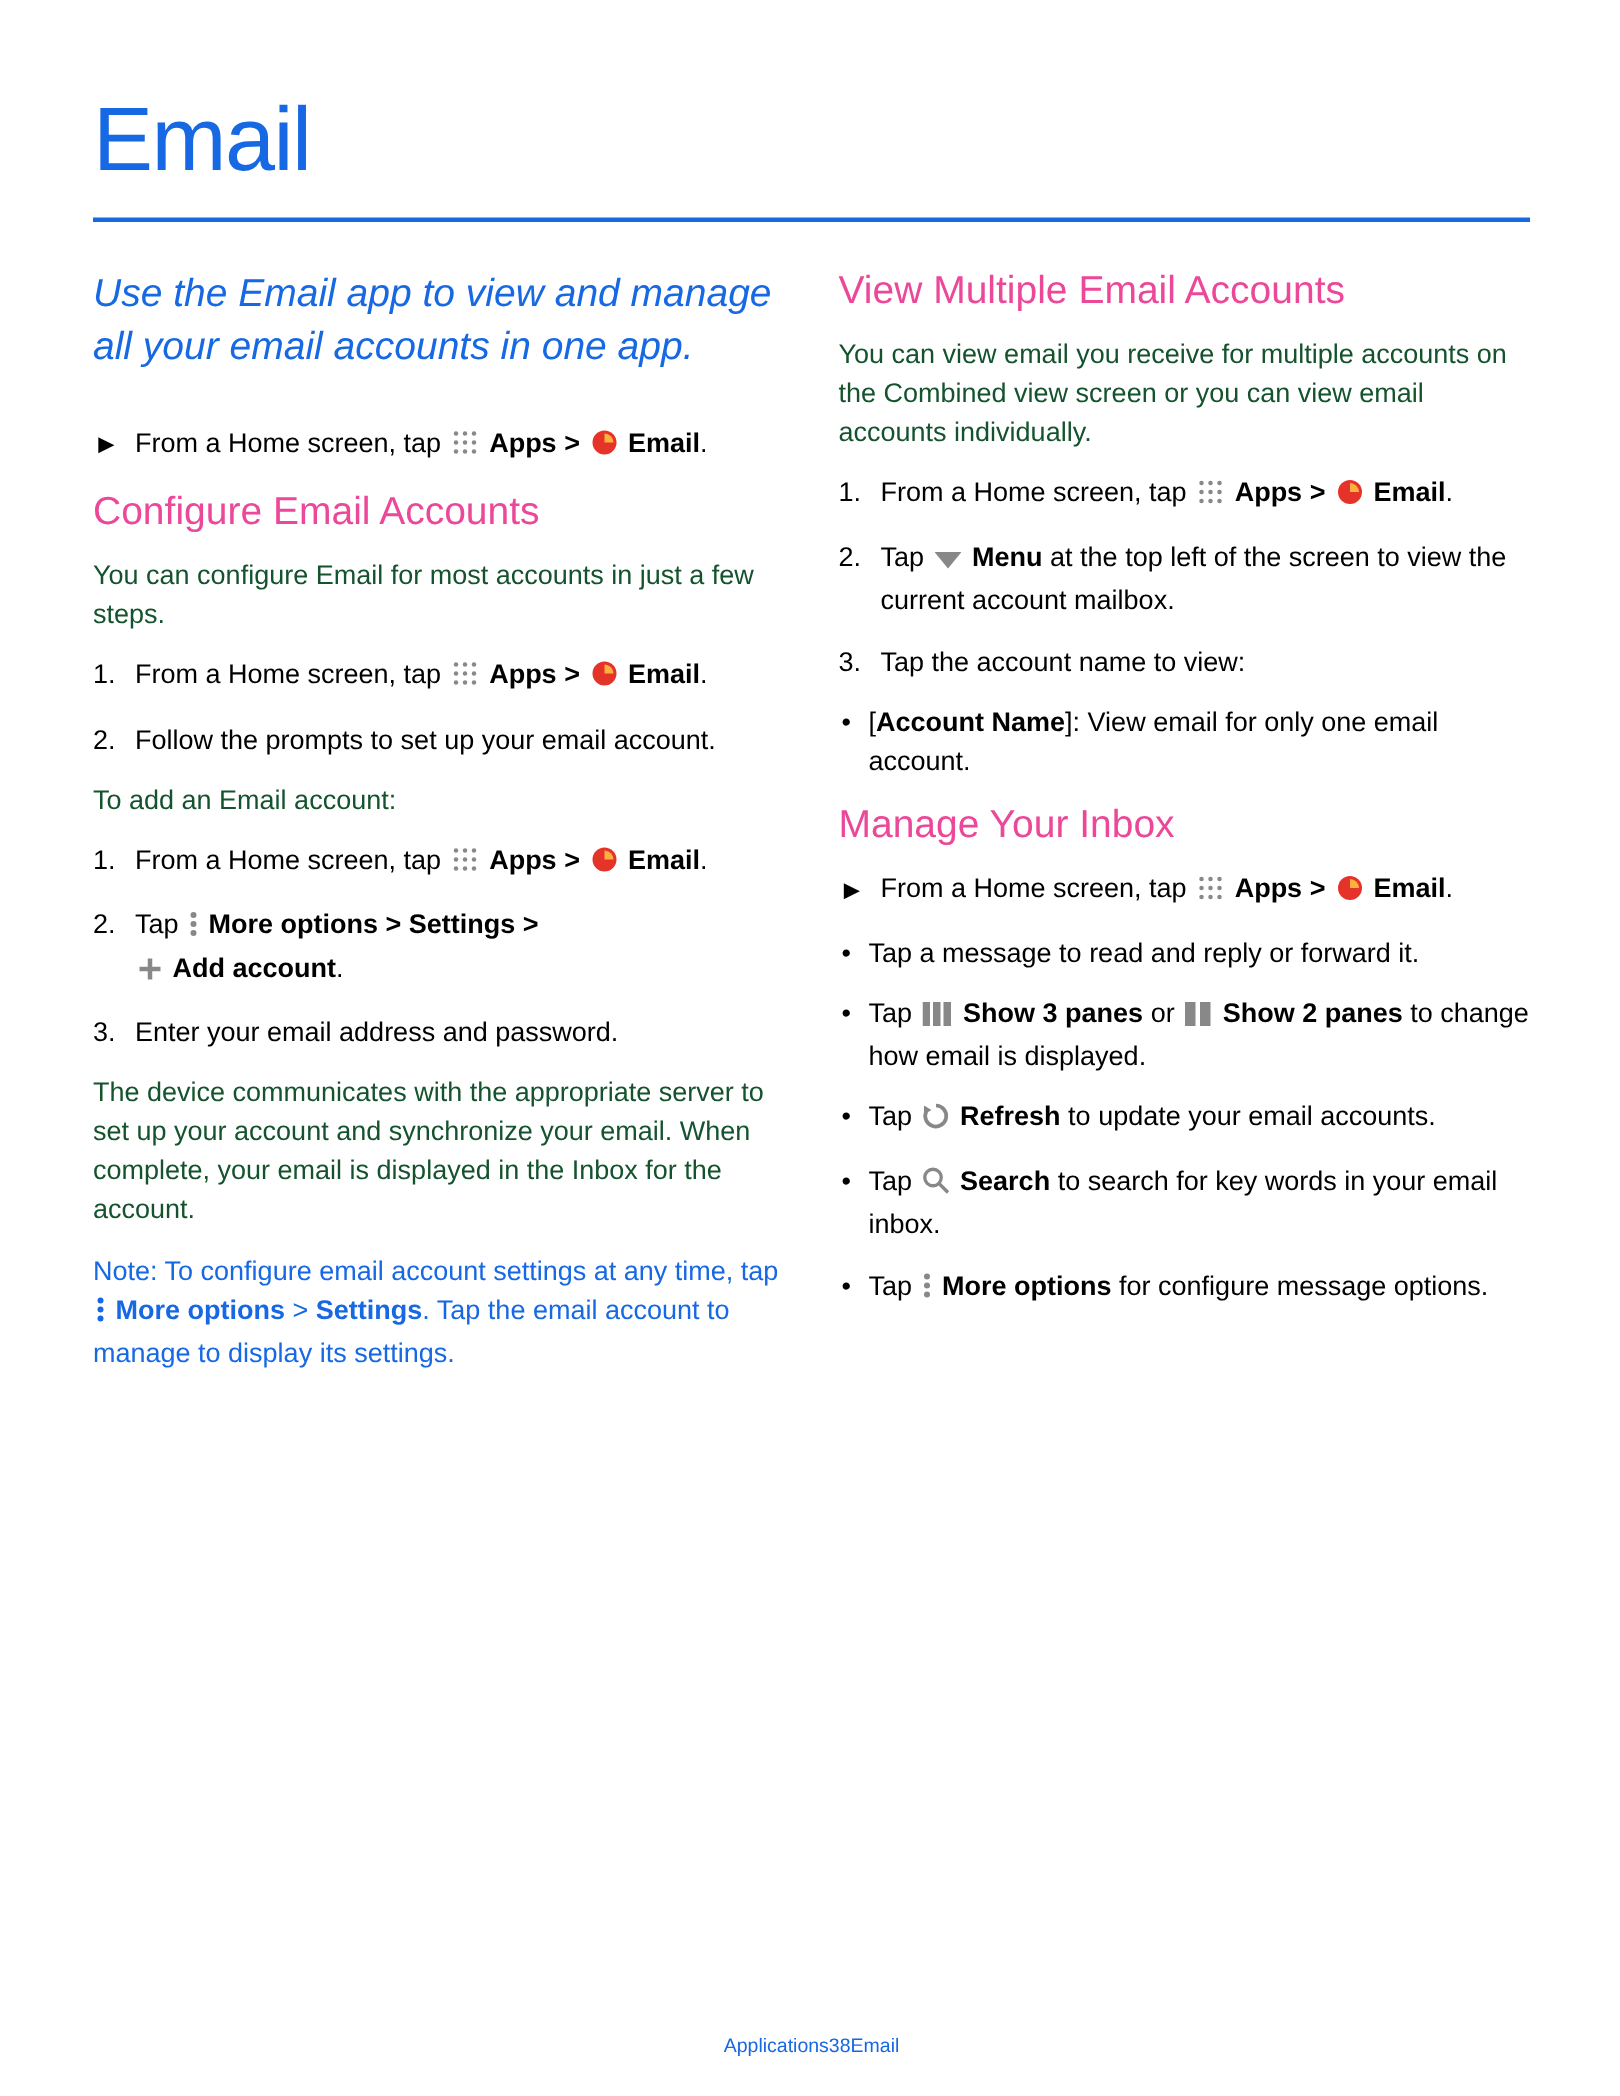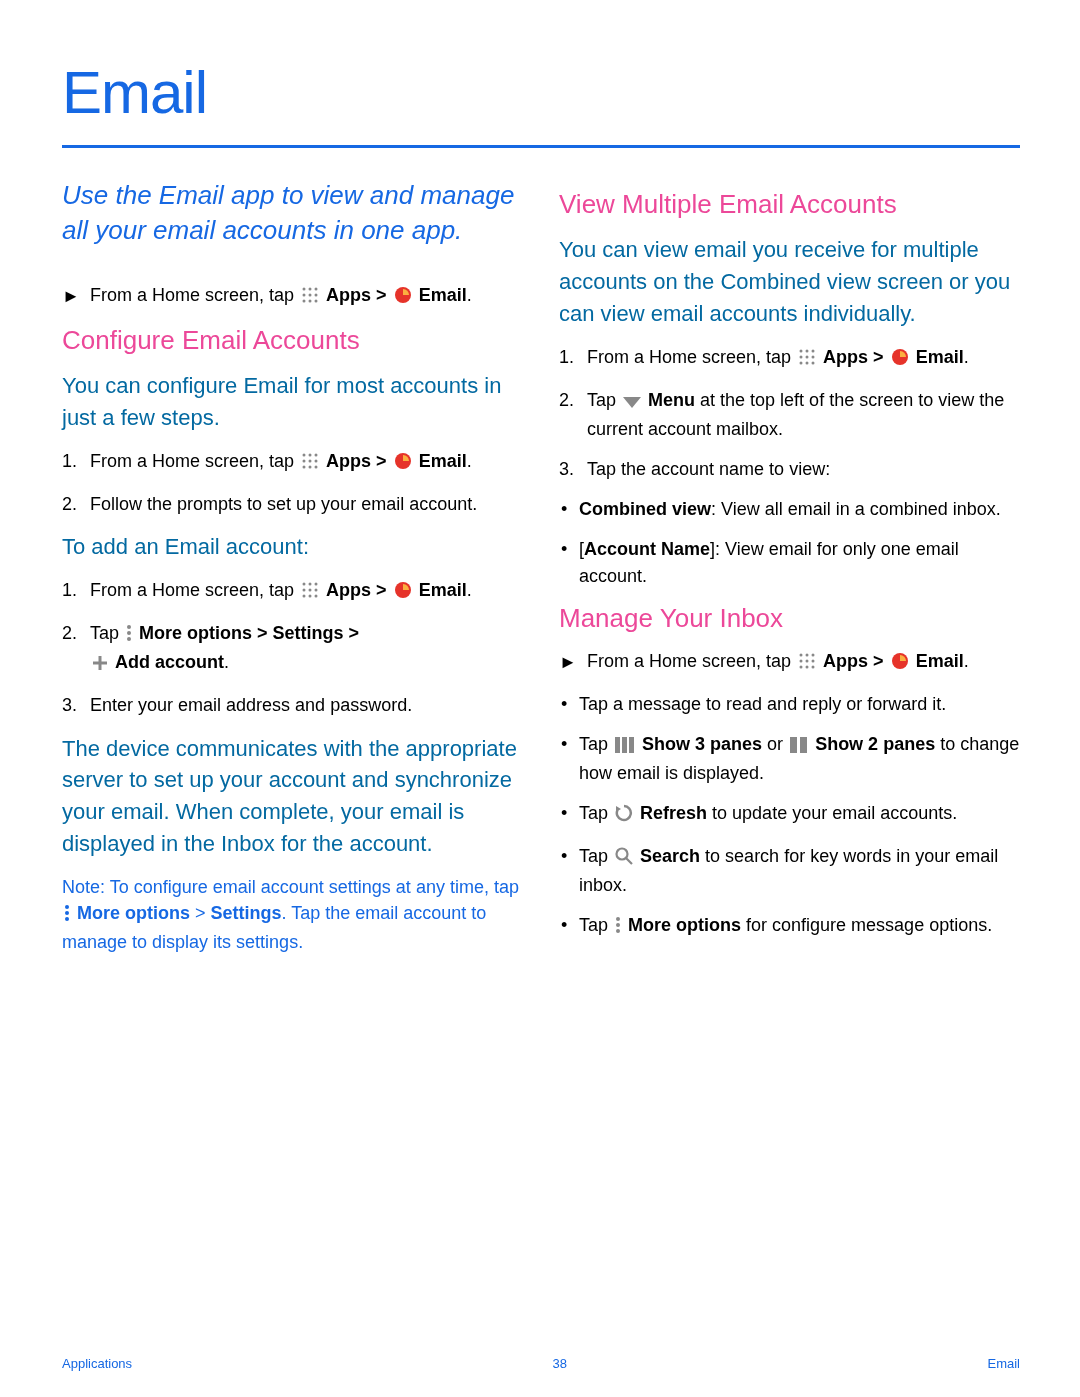--- a/index.html
+++ b/index.html
@@ -19,40 +19,39 @@
       margin-bottom: 18px;
     }
     .rule {
       border: none;
       border-top: 3px solid #1668e3;
       margin-bottom: 30px;
     }
     .cols {
       display: flex;
       gap: 36px;
-      align-items: flex-end;
     }
     .col { flex: 1; }
     .intro {
       font-size: 26px;
       font-style: italic;
       color: #1668e3;
       line-height: 1.35;
       margin-bottom: 34px;
     }
     .section-heading {
       font-size: 26px;
       font-weight: 400;
       color: #ec4899;
       margin-bottom: 14px;
       margin-top: 6px;
     }
     .body-text {
-      font-size: 22px;
-      color: #0369a1;
+      font-size: 18px;
+      color: #14532d;
       line-height: 1.45;
       margin-bottom: 14px;
     }
     ol.num-list {
       list-style: none;
       margin: 0 0 14px 0;
       padding: 0;
     }
     ol.num-list > li {
       font-size: 18px;
@@ -110,21 +109,21 @@
       display: inline-block;
       vertical-align: -3px;
       margin: 0 2px;
     }
     .footer {
       position: absolute;
       left: 62px;
       right: 60px;
       bottom: 26px;
       display: flex;
-      justify-content: space-between;
+      justify-content: center;
       font-size: 13px;
       color: #1668e3;
     }
   </style>
 </head>
 <body>
 
 <h1 class="page-title">Email</h1>
 <hr class="rule">
 
@@ -271,23 +270,20 @@
             </svg></span> <span class="bold">Menu</span><span> at the top left of the screen to view the current account mailbox.</span>
       </li>
       <li>
         <span class="num">3.</span>
         <span>Tap the account name to view:</span>
       </li>
     </ol>
 
     <ul class="bullet-list nested">
       <li>
-        <span class="bold">Combined view</span><span>: View all email in a combined inbox.</span>
-      </li>
-      <li>
         <span>[</span><span class="bold">Account Name</span><span>]</span><span>: View email for only one email account.</span>
       </li>
     </ul>
 
     <h2 class="section-heading">Manage Your Inbox</h2>
 
     <div class="arrow-item">
       <span class="arrow">►</span>
       <span>From a Home screen, tap </span><span class="icon"><svg width="18" height="18" viewBox="0 0 18 18">
             <g fill="#888">

